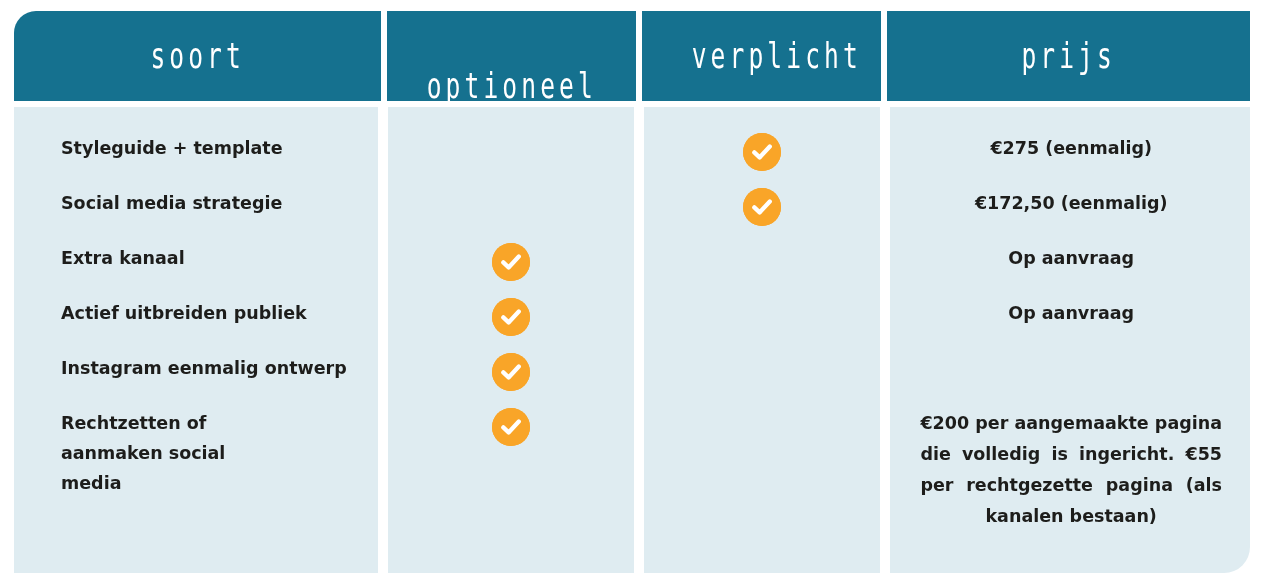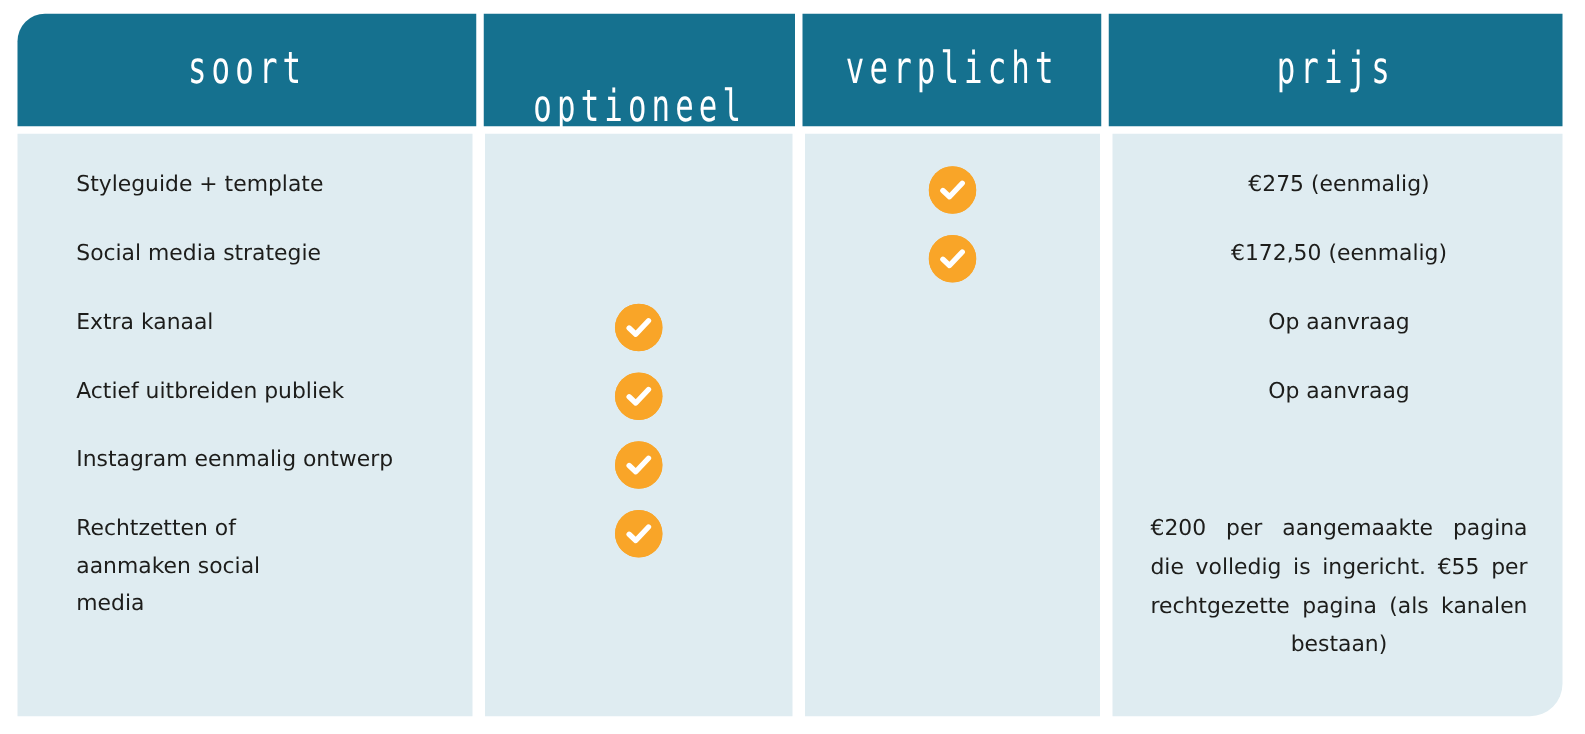--- a/index.html
+++ b/index.html
@@ -37,21 +37,21 @@
     align-items: center;
     justify-content: center;
     box-sizing: border-box;
     height: 90px;
   }
   .header-cell + .header-cell {
     margin-left: 6px;
   }
   .header-cell.c1 { width: 369px; border-top-left-radius: 22px; }
   .header-cell.c2 { width: 250px; align-items: flex-end; }
-  .header-cell.c3 { width: 240px; }
+  .header-cell.c3 { width: 240px; justify-content: flex-end; }
   .header-cell.c4 { width: 365px; }
 
   .header-label {
     color: #ffffff;
     font-family: "DejaVu Sans Mono", "Liberation Mono", monospace;
     font-size: 30px;
     font-weight: 300;
     letter-spacing: 5px;
     text-transform: lowercase;
     transform: scaleX(0.82) scaleY(1.18);
@@ -67,20 +67,21 @@
     top: 96px;
     width: 1236px;
     height: 466px;
     display: flex;
   }
   .body-col {
     background: #dfecf1;
     box-sizing: border-box;
     height: 466px;
     position: relative;
+    font-weight: bold;
   }
   .body-col + .body-col {
     margin-left: 10px;
   }
   .body-col.c1 { width: 369px; }
   .body-col.c2 { width: 250px; }
   .body-col.c3 { width: 240px; }
   .body-col.c4 { width: 365px; border-bottom-right-radius: 26px; }
 
   

